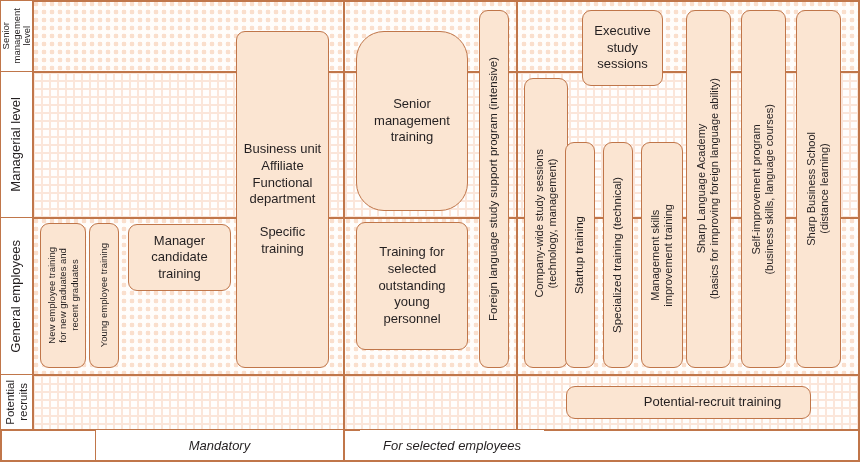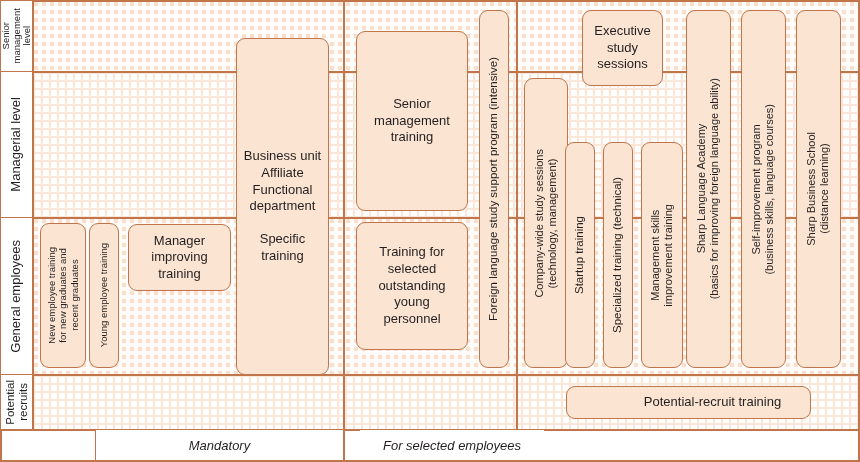--- a/index.html
+++ b/index.html
@@ -128,35 +128,35 @@
 for new graduates and
 recent graduates</span>
   </div>
 
   <div class="box vert" style="left:89px;top:223px;width:30px;height:145px;font-size:9.5px;">
     <span>Young employee training</span>
   </div>
 
   <div class="box" style="left:128px;top:224px;width:103px;height:67px;font-size:13px;">
     <span>Manager
-improving
+candidate
 training</span>
   </div>
 
-  <div class="box" style="left:236px;top:31px;width:93px;height:337px;font-size:13px;margin-top:7px;">
+  <div class="box" style="left:236px;top:31px;width:93px;height:337px;font-size:13px;">
     <span>Business unit
 Affiliate
 Functional
 department
 
 Specific
 training</span>
   </div>
 
-  <div class="box" style="left:356px;top:31px;width:112px;height:180px;font-size:13px;">
+  <div class="box" style="left:356px;top:31px;width:112px;height:180px;font-size:13px;border-radius:28px;">
     <span>Senior
 management
 training</span>
   </div>
 
   <div class="box" style="left:356px;top:222px;width:112px;height:128px;font-size:13px;text-align:center;">
     <span>Training for
 selected
 outstanding
 young

